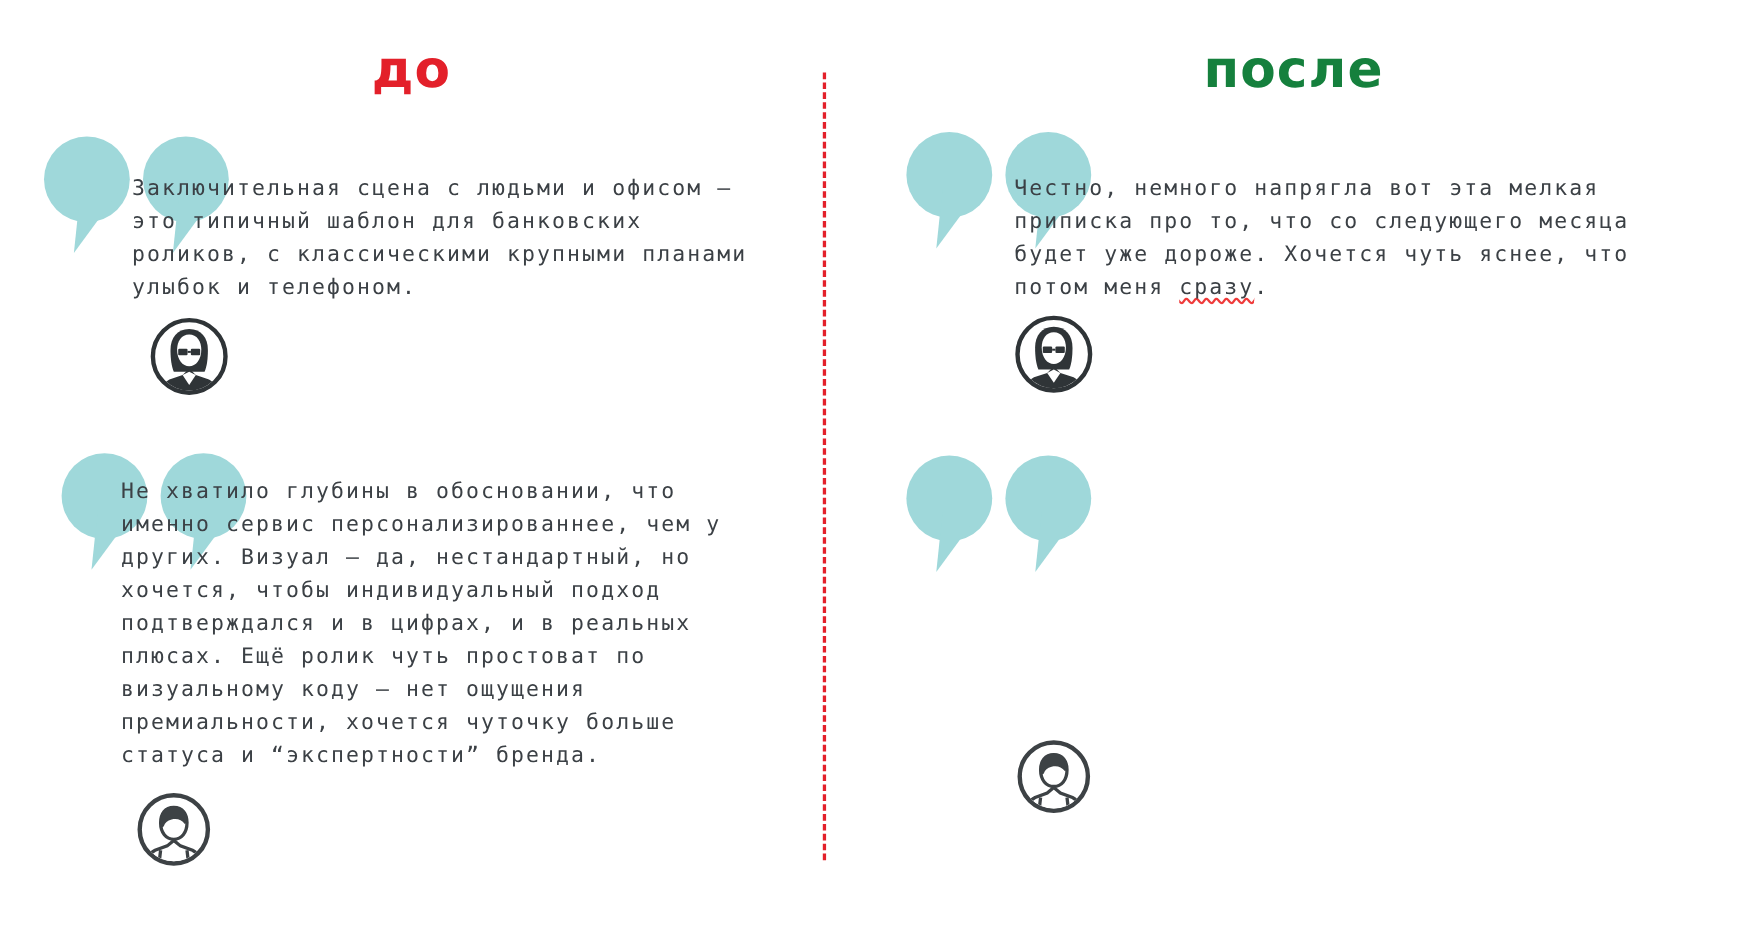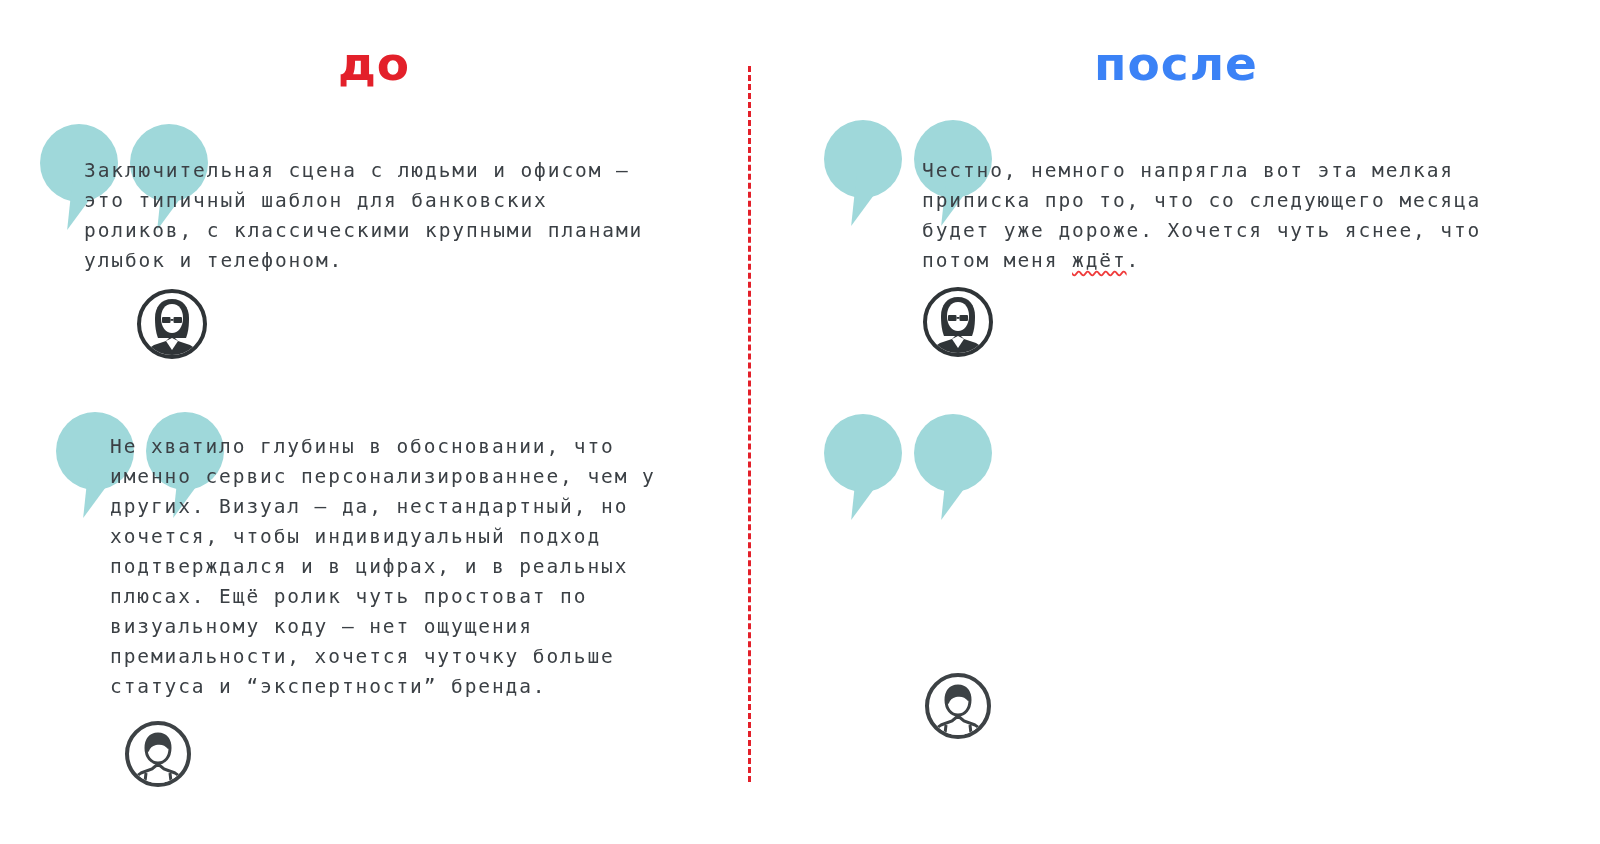--- a/index.html
+++ b/index.html
@@ -39,21 +39,21 @@
     top: 36px;
     font-family: "DejaVu Sans", "Liberation Sans", sans-serif;
     font-weight: bold;
     font-size: 47px;
     line-height: 56px;
     letter-spacing: 1px;
   }
   .col-heading.left  { left: 0; width: 748px; text-align: center; }
   .col-heading.right { left: 0; width: 848px; text-align: center; }
   .col-heading.red   { color: #e3202a; }
-  .col-heading.blue  { color: #3b82f6; }
+  .col-heading.blue  { color: #15803d; }
 
   
   .quote-block { position: absolute; }
 
   
   .quote-marks {
     position: absolute;
     top: 0;
     left: 0;
     width: 200px;
@@ -107,21 +107,21 @@
   .avatar {
     position: absolute;
     width: 72px;
     height: 72px;
   }
   .avatar svg { display: block; width: 72px; height: 72px; }
 
   
   
   #lq1 { left: 40px;  top: 124px; width: 680px; }
-  #lq1 .quote-text { margin-left: 44px; padding-top: 32px; width: 570px; }
+  #lq1 .quote-text { margin-left: 80px; padding-top: 32px; width: 570px; }
   #lq1 .avatar { left: 96px; top: 164px; }
 
   
   #lq2 { left: 56px;  top: 412px; width: 690px; }
   #lq2 .quote-text { margin-left: 54px; padding-top: 20px; width: 600px; }
   #lq2 .avatar { left: 66px; top: 306px; }
 
   
   #rq1 { left: 72px;  top: 120px; width: 700px; }
   #rq1 .quote-text { margin-left: 98px; padding-top: 36px; width: 600px; }
@@ -221,21 +221,21 @@
       <div class="quote-marks">
         <div class="qmark first">
             <div class="bulb"></div>
             <div class="tail"></div>
           </div>
         <div class="qmark second">
             <div class="bulb"></div>
             <div class="tail"></div>
           </div>
       </div>
-      <div class="quote-text"><span>Честно, немного напрягла вот эта мелкая приписка про то, что со следующего месяца будет уже дороже. Хочется чуть яснее, что потом меня </span><span class="spellcheck">ждёт</span><span>.</span></div>
+      <div class="quote-text"><span>Честно, немного напрягла вот эта мелкая приписка про то, что со следующего месяца будет уже дороже. Хочется чуть яснее, что потом меня </span><span class="spellcheck">сразу</span><span>.</span></div>
       <div class="avatar">
         <svg viewBox="0 0 72 72" xmlns="http://www.w3.org/2000/svg">
           <circle cx="36" cy="36" r="33" fill="none" stroke="#2f3437" stroke-width="4"></circle>
           <clipPath id="clipC">
               <circle cx="36" cy="36" r="31"></circle>
             </clipPath>
           <g clip-path="url(#clipC)">
             <path d="M36 11c-11 0-17 8-17 19 0 9 1 15 3 20h28c2-5 3-11 3-20 0-11-6-19-17-19z" fill="#2f3437"></path>
             <path d="M36 16c-7 0-11 6-11 14 0 9 5 15 11 15s11-6 11-15c0-8-4-14-11-14z" fill="#ffffff"></path>
             <rect x="26" y="29" width="8.5" height="6" rx="1" fill="#2f3437"></rect>

